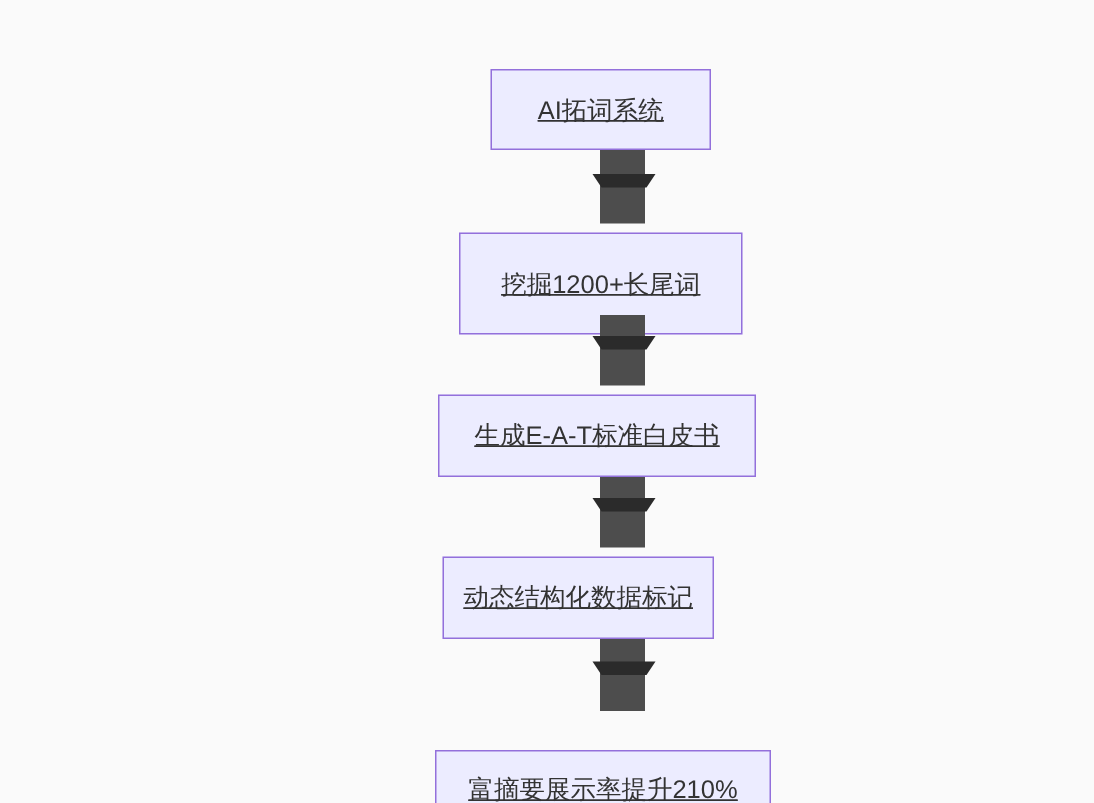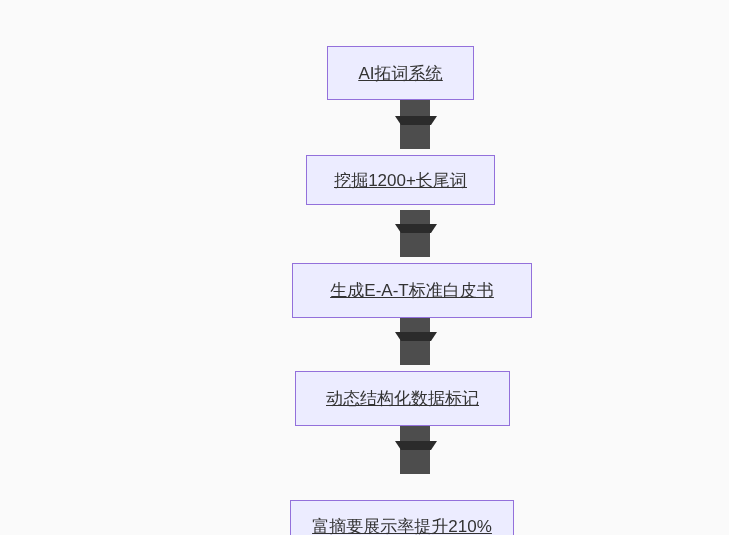--- a/index.html
+++ b/index.html
@@ -21,23 +21,23 @@
     align-items: center;
     justify-content: center;
     background: #ececff;
     border: 1.5px solid #9370db;
     color: #333333;
     font-size: 17px;
     text-align: center;
     white-space: nowrap;
   }
   .node-1 { left: 297px; top: 16px;  width: 147px; height: 54px; }
-  .node-2 { left: 276px; top: 125px; width: 189px; height: 50px; }
-  .node-3 { left: 262px; top: 233px; width: 240px; height: 55px; }
-  .node-4 { left: 265px; top: 341px; width: 215px; height: 55px; }
+  .node-2 { left: 276px; top: 125px; width: 189px; height: 68px; }
+  .node-3 { left: 262px; top: 233px; width: 212px; height: 55px; }
+  .node-4 { left: 265px; top: 341px; width: 181px; height: 55px; }
   .node-5 { left: 260px; top: 470px; width: 224px; height: 53px; }
 
   .arrow {
     position: absolute;
     left: 364px;
     width: 13px;
   }
   .arrow-1 { top: 70px;  height: 55px; }
   .arrow-2 { top: 180px; height: 53px; }
   .arrow-3 { top: 288px; height: 53px; }

